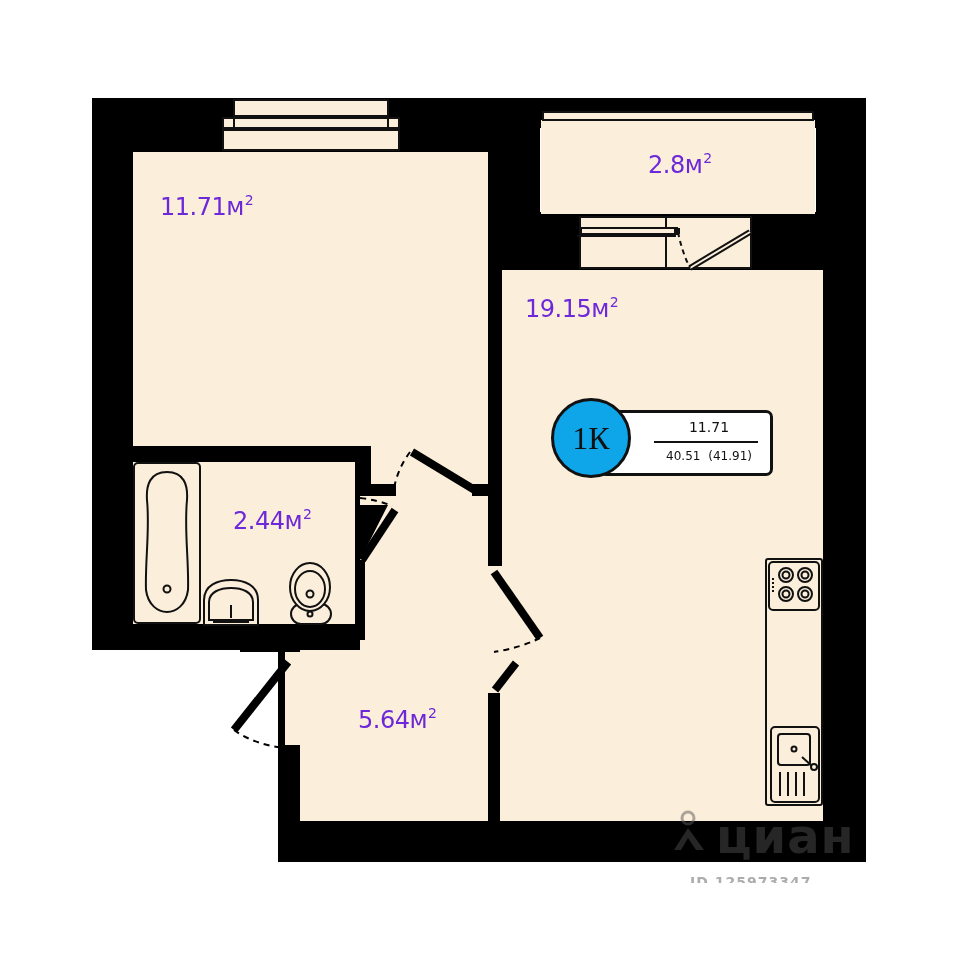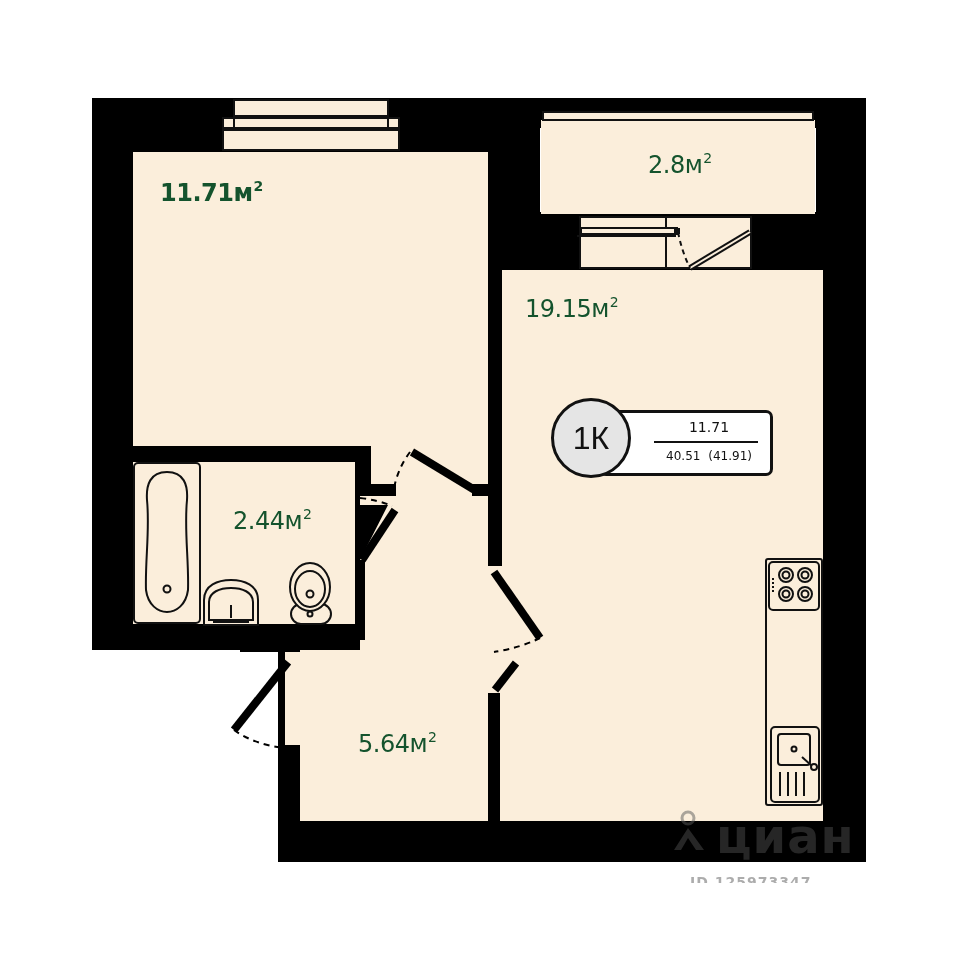--- a/index.html
+++ b/index.html
@@ -1,21 +1,21 @@
 <!DOCTYPE html>
 <html><head>
   <meta charset="utf-8">
   <style>
     html, body { margin: 0; padding: 0; background: #ffffff; }
     body { width: 960px; height: 960px; position: relative; overflow: hidden; font-family: "Liberation Sans", "DejaVu Sans", sans-serif; }
     #plan { position: absolute; left: 0; top: 0; width: 960px; height: 960px; }
-    .room-label { position: absolute; color: #14532d; font-family: "DejaVu Sans", "Liberation Sans", sans-serif; font-size: 24px; letter-spacing: -0.5px; white-space: nowrap; }
+    .room-label { position: absolute; color: #6d28d9; font-family: "DejaVu Sans", "Liberation Sans", sans-serif; font-size: 24px; letter-spacing: -0.5px; white-space: nowrap; }
     .room-label sup { font-size: 14px; vertical-align: 10px; margin-left: 1px; }
     .badge { position: absolute; left: 551px; top: 398px; width: 222px; height: 82px; }
-    .badge-circle { position: absolute; left: 0; top: 0; width: 74px; height: 74px; border: 3px solid #111; border-radius: 50%; background: #e5e5e5; z-index: 2; display: flex; align-items: center; justify-content: center; font-family: Liberation Sans, sans-serif; font-size: 32px; color: #111; }
+    .badge-circle { position: absolute; left: 0; top: 0; width: 74px; height: 74px; border: 3px solid #111; border-radius: 50%; background: #0ea5e9; z-index: 2; display: flex; align-items: center; justify-content: center; font-family: Liberation Serif, serif; font-size: 32px; color: #111; }
     .badge-box { position: absolute; left: 48px; top: 12px; width: 168px; height: 60px; border: 3px solid #111; border-radius: 7px; background: #fff; z-index: 1; }
     .badge-top { position: absolute; left: 52px; right: 6px; top: 6px; text-align: center; font-family: "DejaVu Sans", sans-serif; font-size: 14px; color: #111; }
     .badge-line { position: absolute; left: 52px; right: 12px; top: 28px; height: 2px; background: #111; }
     .badge-bottom { position: absolute; left: 50px; right: 4px; top: 36px; text-align: center; font-family: "DejaVu Sans", sans-serif; font-size: 12px; color: #111; word-spacing: 4px; }
     .watermark { position: absolute; left: 660px; top: 808px; color: rgba(70,70,70,0.55); font-family: "DejaVu Sans", sans-serif; font-size: 48px; font-weight: bold; letter-spacing: 1px; }
     .watermark-id { position: absolute; left: 690px; top: 853px; color: rgba(70,70,70,0.45); font-family: "DejaVu Sans", sans-serif; font-size: 14px; font-weight: bold; letter-spacing: 1px; height: 10px; overflow: hidden; line-height: 18px; margin-top: 20px; }
     .wm-icon { position: absolute; left: 668px; top: 810px; width: 44px; height: 44px; }
   </style>
 </head>
 <body>
@@ -137,25 +137,25 @@
     <circle cx="794" cy="749" r="2.5"></circle>
     <line x1="802" y1="757" x2="812" y2="766"></line>
     <circle cx="814" cy="767" r="3"></circle>
     <line x1="780" y1="772" x2="780" y2="796"></line>
     <line x1="788" y1="772" x2="788" y2="796"></line>
     <line x1="796" y1="772" x2="796" y2="796"></line>
     <line x1="804" y1="772" x2="804" y2="796"></line>
   </g>
 </svg>
 
-<div class="room-label" style="left:160px; top:178px;font-weight:bold;"><span>11.71</span><span>м</span><sup>2</sup></div>
+<div class="room-label" style="left:160px; top:192px;"><span>11.71</span><span>м</span><sup>2</sup></div>
 <div class="room-label" style="left:648px; top:150px;"><span>2.8</span><span>м</span><sup>2</sup></div>
 <div class="room-label" style="left:525px; top:294px;text-align:right;"><span>19.15</span><span>м</span><sup>2</sup></div>
 <div class="room-label" style="left:233px; top:506px;"><span>2.44</span><span>м</span><sup>2</sup></div>
-<div class="room-label" style="left:358px; top:705px;margin-top:24px;"><span>5.64</span><span>м</span><sup>2</sup></div>
+<div class="room-label" style="left:358px; top:705px;"><span>5.64</span><span>м</span><sup>2</sup></div>
 
 <div class="badge">
   <div class="badge-circle">1К</div>
   <div class="badge-box">
     <div class="badge-top">11.71</div>
     <div class="badge-line"></div>
     <div class="badge-bottom"><span>40.51</span> <span>(41.91)</span></div>
   </div>
 </div>
 

